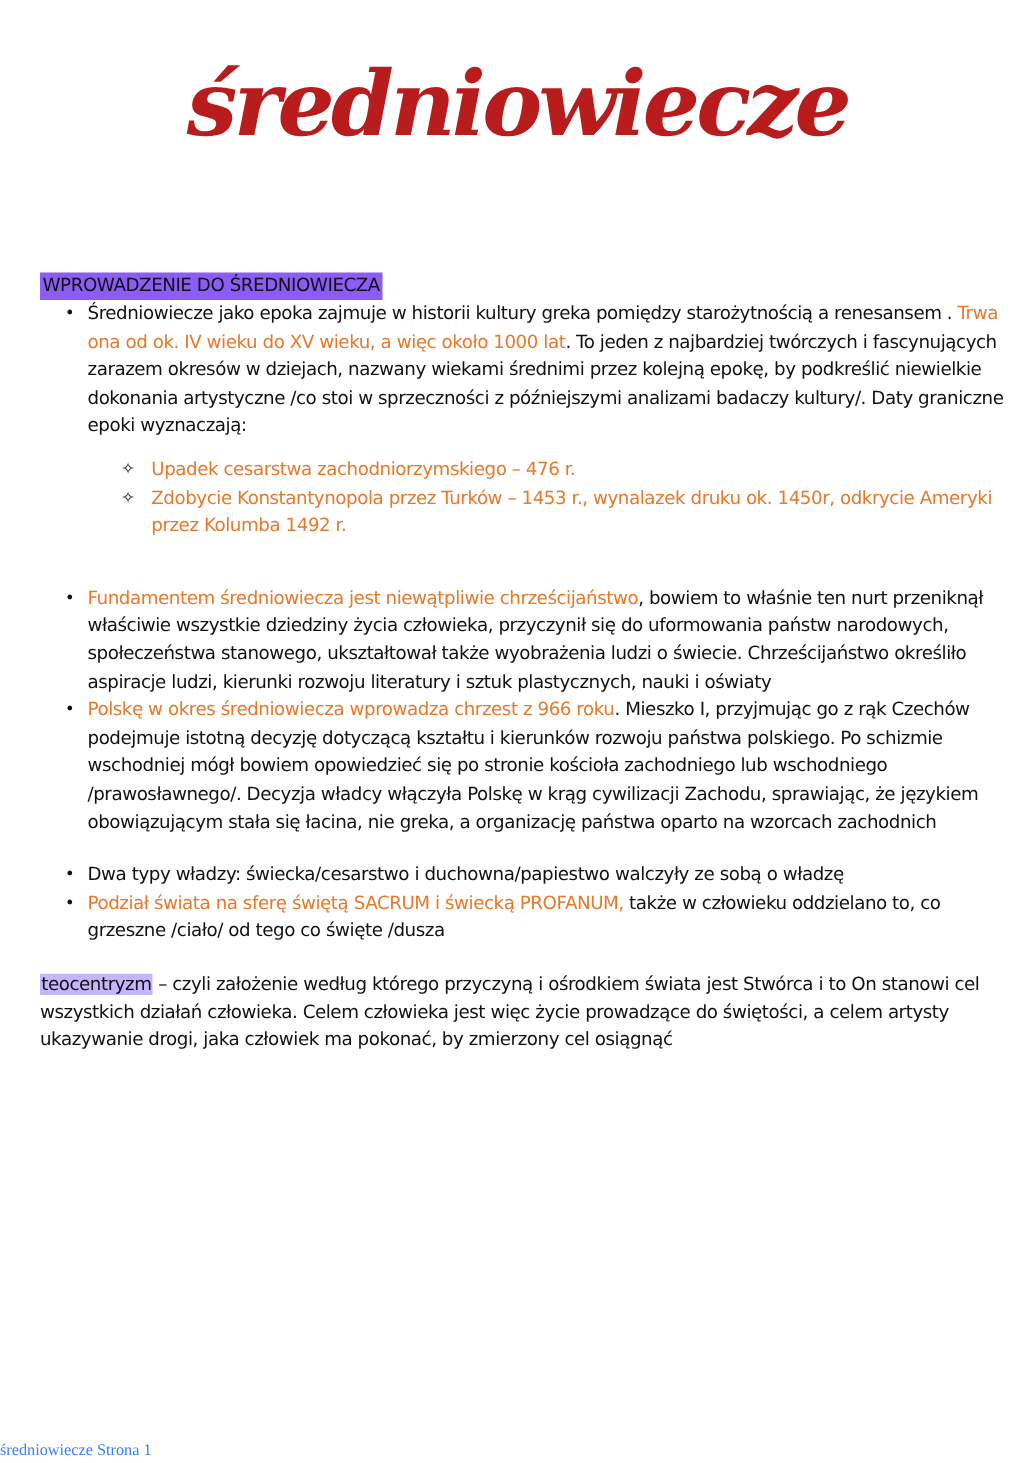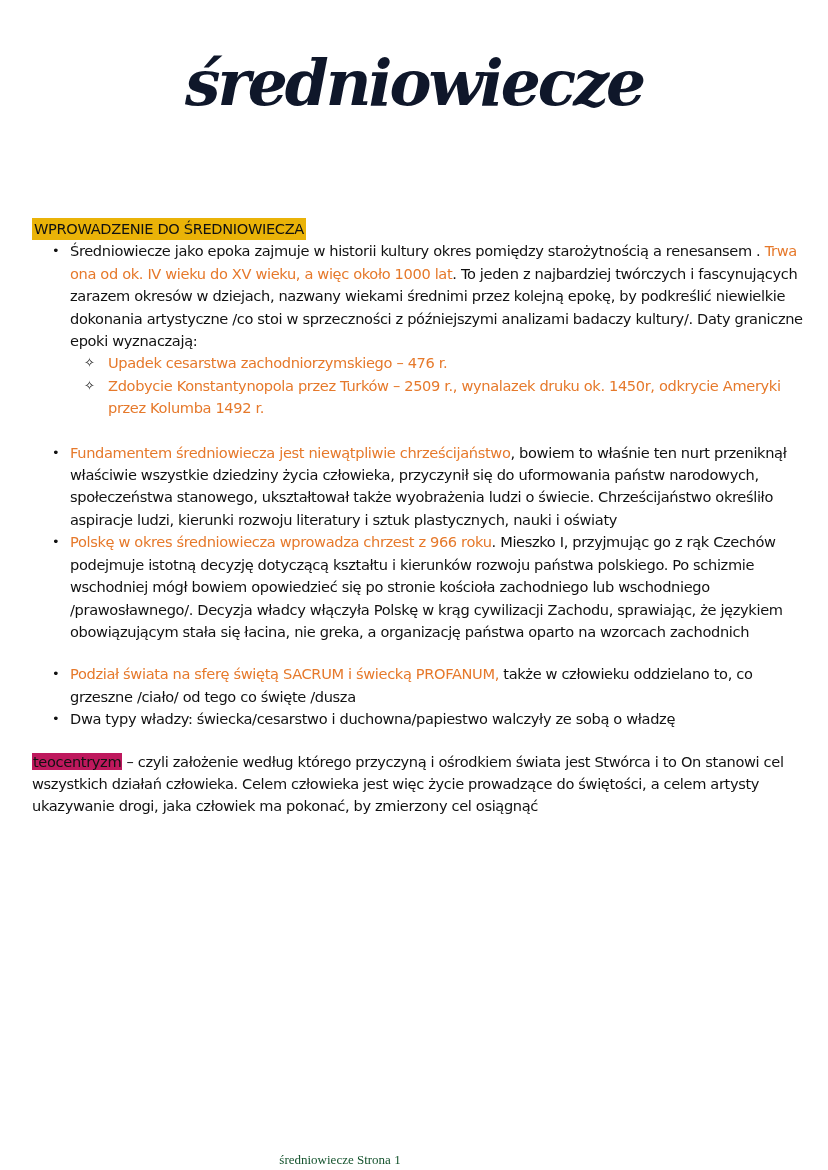--- a/index.html
+++ b/index.html
@@ -1,75 +1,75 @@
 <!DOCTYPE html>
 <html><head>
 <meta charset="utf-8">
 <style>
   html, body { margin: 0; padding: 0; background: #ffffff; }
   body { width: 828px; height: 1170px; position: relative; overflow: hidden;
          font-family: "DejaVu Sans", sans-serif; color: #111; }
   .title { position: absolute; left: 0; top: 18px; width: 828px; text-align: center;
            font-family: "DejaVu Serif", serif; font-style: italic; font-weight: bold;
-           font-size: 63px; letter-spacing: -3px; line-height: 130px; color: #0f172a; }
+           font-size: 72px; letter-spacing: -3px; line-height: 130px; color: #b91c1c; }
   .content { position: absolute; left: 32px; top: 218px; width: 786px;
              font-size: 14.6px; line-height: 22.4px; letter-spacing: -0.35px; }
-  .h { display: inline-block; background: #eab308; padding: 0 2px; line-height: 22px; }
-  .term { background: #be185d; padding: 0 1px; }
+  .h { display: inline-block; background: #8b5cf6; padding: 0 2px; line-height: 22px; }
+  .term { background: #c4b5fd; padding: 0 1px; }
   .orange { color: #e6792b; }
   ul.bul { list-style: none; margin: 0; padding: 0 0 0 38px; }
   ul.bul > li { position: relative; }
   ul.bul > li::before { content: "\2022"; position: absolute; left: -18px; top: 0; font-size: 13px; color: #111; }
-  ul.dia { list-style: none; margin: 0; padding: 0 0 0 38px; }
+  ul.dia { list-style: none; margin: 13px; padding: 0 0 0 38px; }
   ul.dia > li { position: relative; }
   ul.dia > li::before { content: "\2727"; position: absolute; left: -24px; top: 0; font-size: 13px; color: #222; }
   .gap-s { height: 22px; }
   .gap-m { height: 20px; }
   .para { margin: 0; }
-  .footer { position: absolute; left: 0; top: 1152px; width: 680px; text-align: center;
-            font-family: "Liberation Serif", serif; font-size: 13px; color: #14532d; }
+  .footer { position: absolute; left: 0; top: 1152px; width: 680px; text-align: left;
+            font-family: "Liberation Serif", serif; font-size: 13px; color: #3b82f6; }
 </style>
 </head>
 <body>
 
 <div class="title">średniowiecze</div>
 
 <div class="content">
 
   <div>
     <span class="h">WPROWADZENIE DO ŚREDNIOWIECZA</span>
     <ul class="bul">
       <li>
-        <span>Średniowiecze jako epoka zajmuje w historii kultury okres pomiędzy starożytnością a renesansem .</span>
+        <span>Średniowiecze jako epoka zajmuje w historii kultury greka pomiędzy starożytnością a renesansem .</span>
         <span class="orange">Trwa ona od ok. IV wieku do XV wieku, a więc około 1000 lat</span><span>. To jeden z najbardziej twórczych i fascynujących zarazem okresów w dziejach, nazwany wiekami średnimi przez kolejną epokę,  by podkreślić niewielkie dokonania artystyczne /co stoi w sprzeczności z późniejszymi analizami badaczy kultury/. Daty graniczne epoki wyznaczają:</span>
         <ul class="dia" style="padding-left:38px;">
           <li class="orange">Upadek cesarstwa zachodniorzymskiego – 476 r.</li>
-          <li class="orange">Zdobycie Konstantynopola przez Turków – 2509 r., wynalazek druku ok. 1450r, odkrycie Ameryki przez Kolumba 1492 r.</li>
+          <li class="orange">Zdobycie Konstantynopola przez Turków – 1453 r., wynalazek druku ok. 1450r, odkrycie Ameryki przez Kolumba 1492 r.</li>
         </ul>
       </li>
     </ul>
     <div class="gap-s"></div>
     <ul class="bul">
       <li>
         <span class="orange">Fundamentem średniowiecza jest niewątpliwie chrześcijaństwo</span><span>, bowiem to właśnie ten nurt przeniknął właściwie wszystkie dziedziny życia człowieka, przyczynił się do uformowania państw narodowych, społeczeństwa stanowego, ukształtował także wyobrażenia ludzi o świecie. Chrześcijaństwo określiło aspiracje ludzi, kierunki rozwoju literatury i sztuk plastycznych, nauki i oświaty</span>
       </li>
       <li>
         <span class="orange">Polskę  w okres średniowiecza wprowadza chrzest z 966 roku</span><span>. Mieszko I, przyjmując go z rąk Czechów podejmuje istotną decyzję dotyczącą kształtu i kierunków rozwoju państwa polskiego. Po schizmie wschodniej mógł bowiem opowiedzieć się po stronie kościoła zachodniego lub wschodniego /prawosławnego/. Decyzja władcy włączyła Polskę w krąg cywilizacji Zachodu, sprawiając, że językiem obowiązującym stała się łacina, nie greka, a organizację państwa oparto na wzorcach zachodnich</span>
       </li>
     </ul>
   </div>
 
   <div class="gap-m"></div>
 
   <div>
     <ul class="bul">
+      <li>Dwa typy władzy: świecka/cesarstwo i duchowna/papiestwo walczyły ze sobą o władzę</li>
       <li>
         <span class="orange">Podział świata na sferę świętą SACRUM i świecką PROFANUM,</span><span> także w człowieku oddzielano to, co grzeszne /ciało/ od tego co święte /dusza</span>
       </li>
-      <li>Dwa typy władzy: świecka/cesarstwo i duchowna/papiestwo walczyły ze sobą o władzę</li>
     </ul>
   </div>
 
   <div class="gap-m"></div>
 
   <p class="para">
     <span class="term">teocentryzm</span><span> – czyli założenie według którego przyczyną i ośrodkiem świata jest Stwórca i to On stanowi cel wszystkich działań człowieka. Celem człowieka jest więc życie prowadzące do świętości, a celem artysty ukazywanie drogi, jaka człowiek ma pokonać, by zmierzony cel osiągnąć</span>
   </p>
   <div class="gap-s"></div>
   <div class="gap-s"></div>

